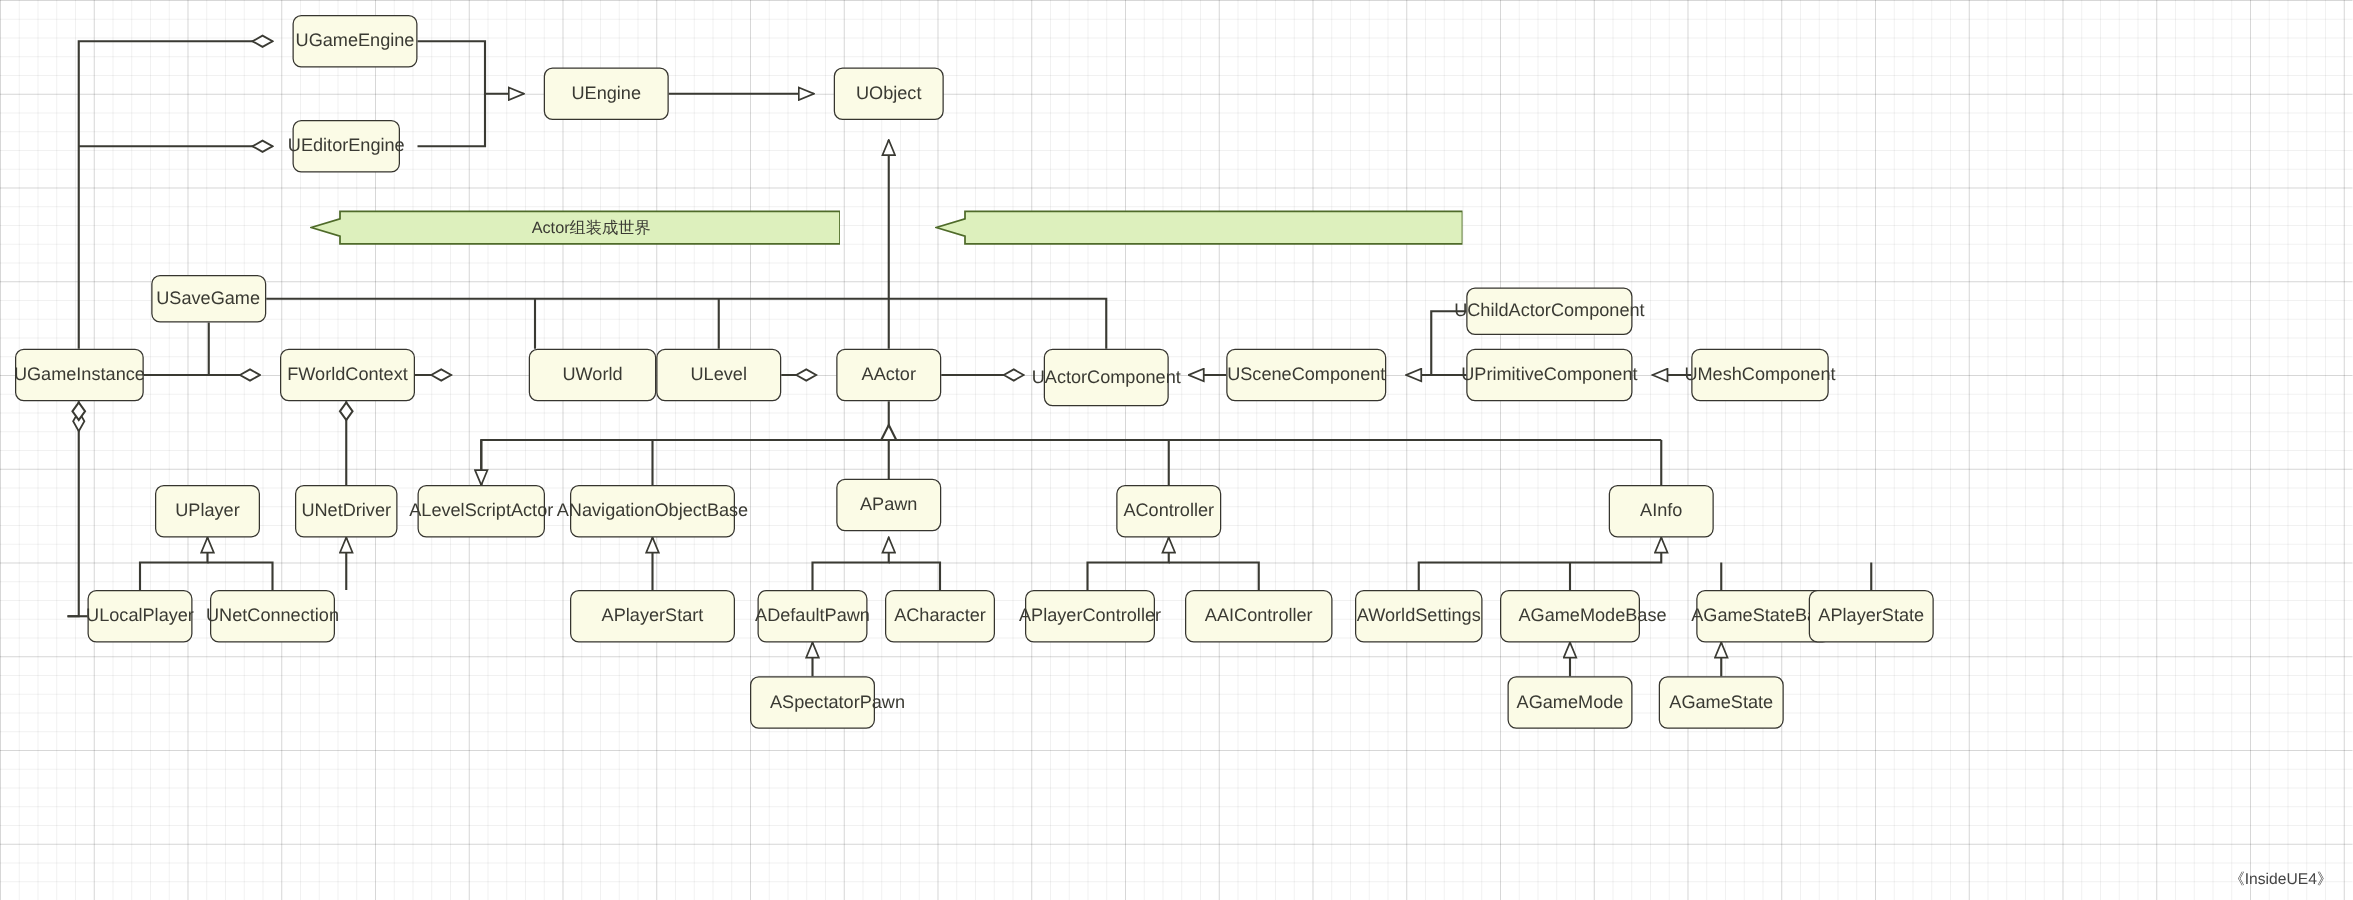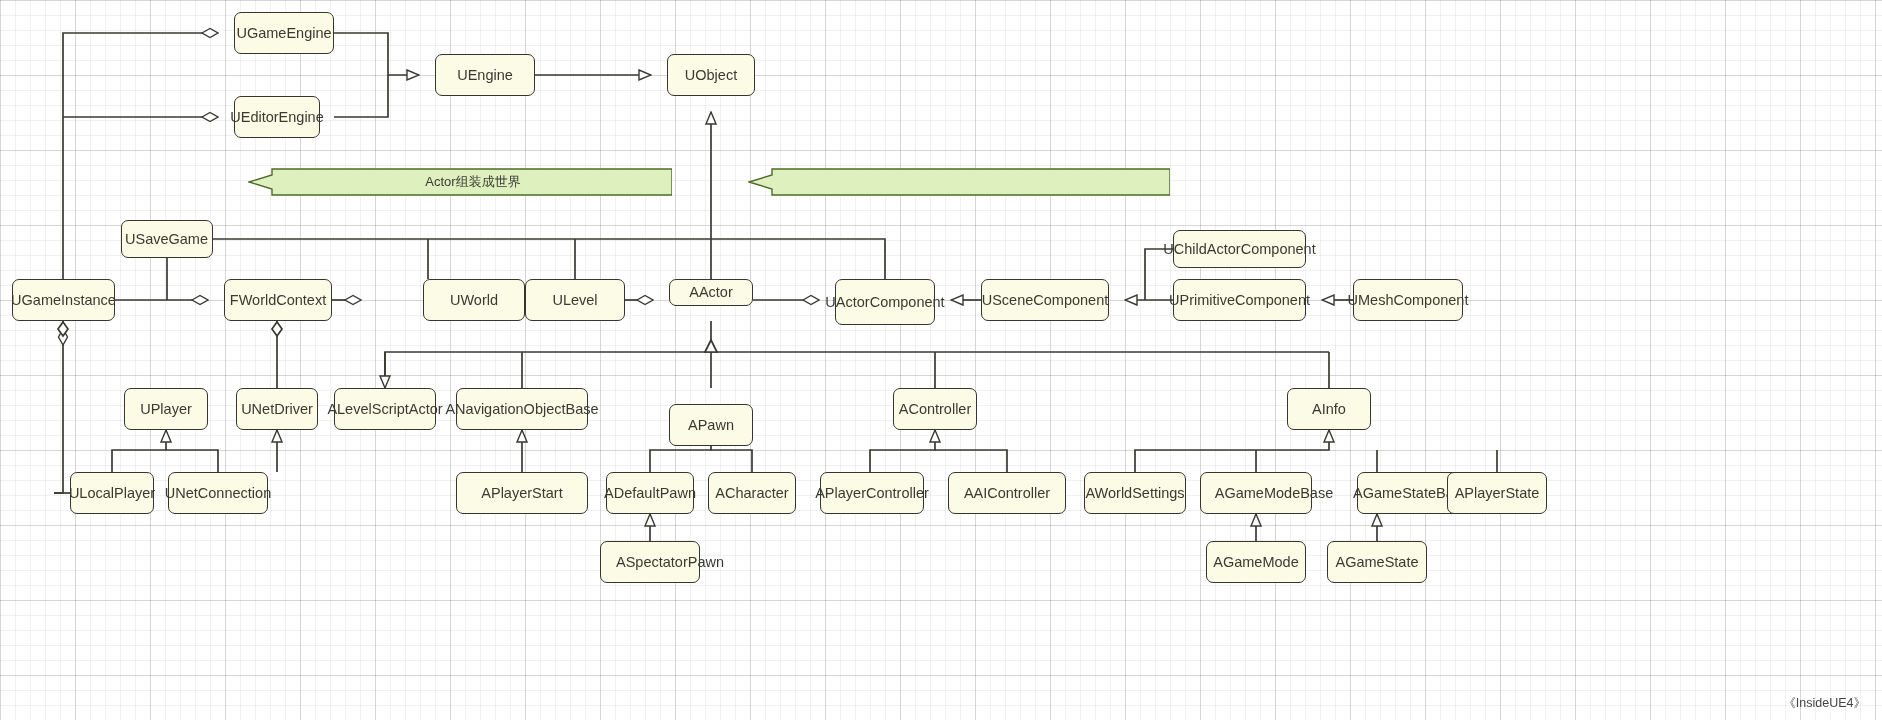--- a/index.html
+++ b/index.html
@@ -187,21 +187,21 @@
       </div>
       <div class="node" id="node-fworldcontext" style="left: 224px; top: 279px; width: 108px; height: 42px;">
         <span>FWorldContext</span>
       </div>
       <div class="node" id="node-uworld" style="left: 377px; top: 279px; width: 102px; height: 42px; margin-left: 46px;">
         <span>UWorld</span>
       </div>
       <div class="node" id="node-ulevel" style="left: 525px; top: 279px; width: 100px; height: 42px;">
         <span>ULevel</span>
       </div>
-      <div class="node" id="node-aactor" style="left: 669px; top: 279px; width: 84px; height: 27px;">
+      <div class="node" id="node-aactor" style="left: 669px; top: 279px; width: 84px; height: 42px;">
         <span>AActor</span>
       </div>
       <div class="node" id="node-uactorcomponent" style="left: 835px; top: 279px; width: 100px; height: 46px;">
         <span>UActorComponent</span>
       </div>
       <div class="node" id="node-uscenecomponent" style="left: 981px; top: 279px; width: 128px; height: 42px;">
         <span>USceneComponent</span>
       </div>
       <div class="node" id="node-uprimitivecomponent" style="left: 1173px; top: 279px; width: 133px; height: 42px;">
         <span>UPrimitiveComponent</span>
@@ -217,21 +217,21 @@
       </div>
       <div class="node" id="node-unetdriver" style="left: 236px; top: 388px; width: 82px; height: 42px;">
         <span>UNetDriver</span>
       </div>
       <div class="node" id="node-alevelscriptactor" style="left: 334px; top: 388px; width: 102px; height: 42px;">
         <span>ALevelScriptActor</span>
       </div>
       <div class="node" id="node-anavigationobjectbase" style="left: 456px; top: 388px; width: 132px; height: 42px;">
         <span>ANavigationObjectBase</span>
       </div>
-      <div class="node" id="node-apawn" style="left: 669px; top: 404px; width: 84px; height: 42px;">
+      <div class="node" id="node-apawn" style="left: 669px; top: 383px; width: 84px; height: 42px;">
         <span>APawn</span>
       </div>
       <div class="node" id="node-acontroller" style="left: 893px; top: 388px; width: 84px; height: 42px;">
         <span>AController</span>
       </div>
       <div class="node" id="node-ainfo" style="left: 1287px; top: 388px; width: 84px; height: 42px;">
         <span>AInfo</span>
       </div>
       <div class="node" id="node-ulocalplayer" style="left: 70px; top: 472px; width: 84px; height: 42px;">
         <span>ULocalPlayer</span>

